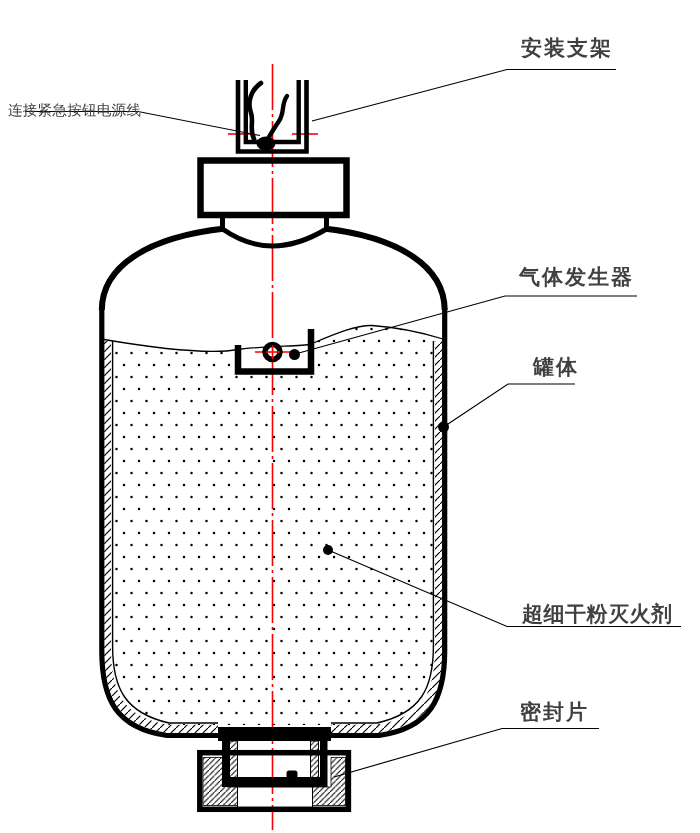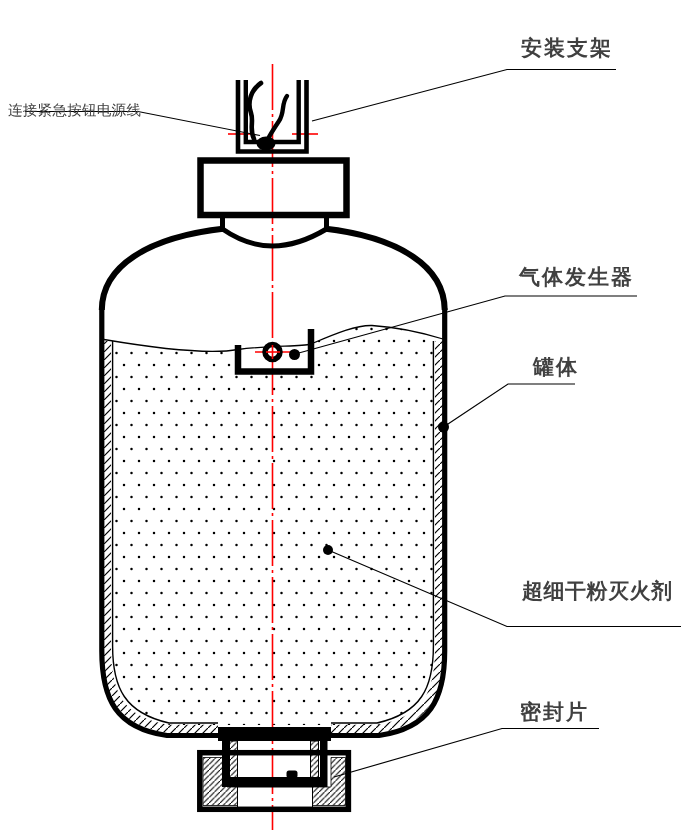--- a/index.html
+++ b/index.html
@@ -125,17 +125,17 @@
   </svg>
 
   <div class="callout plain" style="left:8px;top:84px;margin-top:19px;">连接紧急按钮电源线</div>
 
   <div class="callout brush" style="left:521px;top:36px;">安装支架</div>
 
   <div class="callout brush" style="left:519px;top:265px;">气体发生器</div>
 
   <div class="callout brush" style="left:521px;top:355px;margin-left:12px;">罐体</div>
 
-  <div class="callout brush" style="left:522px;top:579px;letter-spacing:0.5px;">超细干粉灭火剂</div>
+  <div class="callout brush" style="left:522px;top:602px;letter-spacing:0.5px;">超细干粉灭火剂</div>
 
   <div class="callout brush" style="left:520px;top:700px;">密封片</div>
 
 </div>
 
 </body></html>

